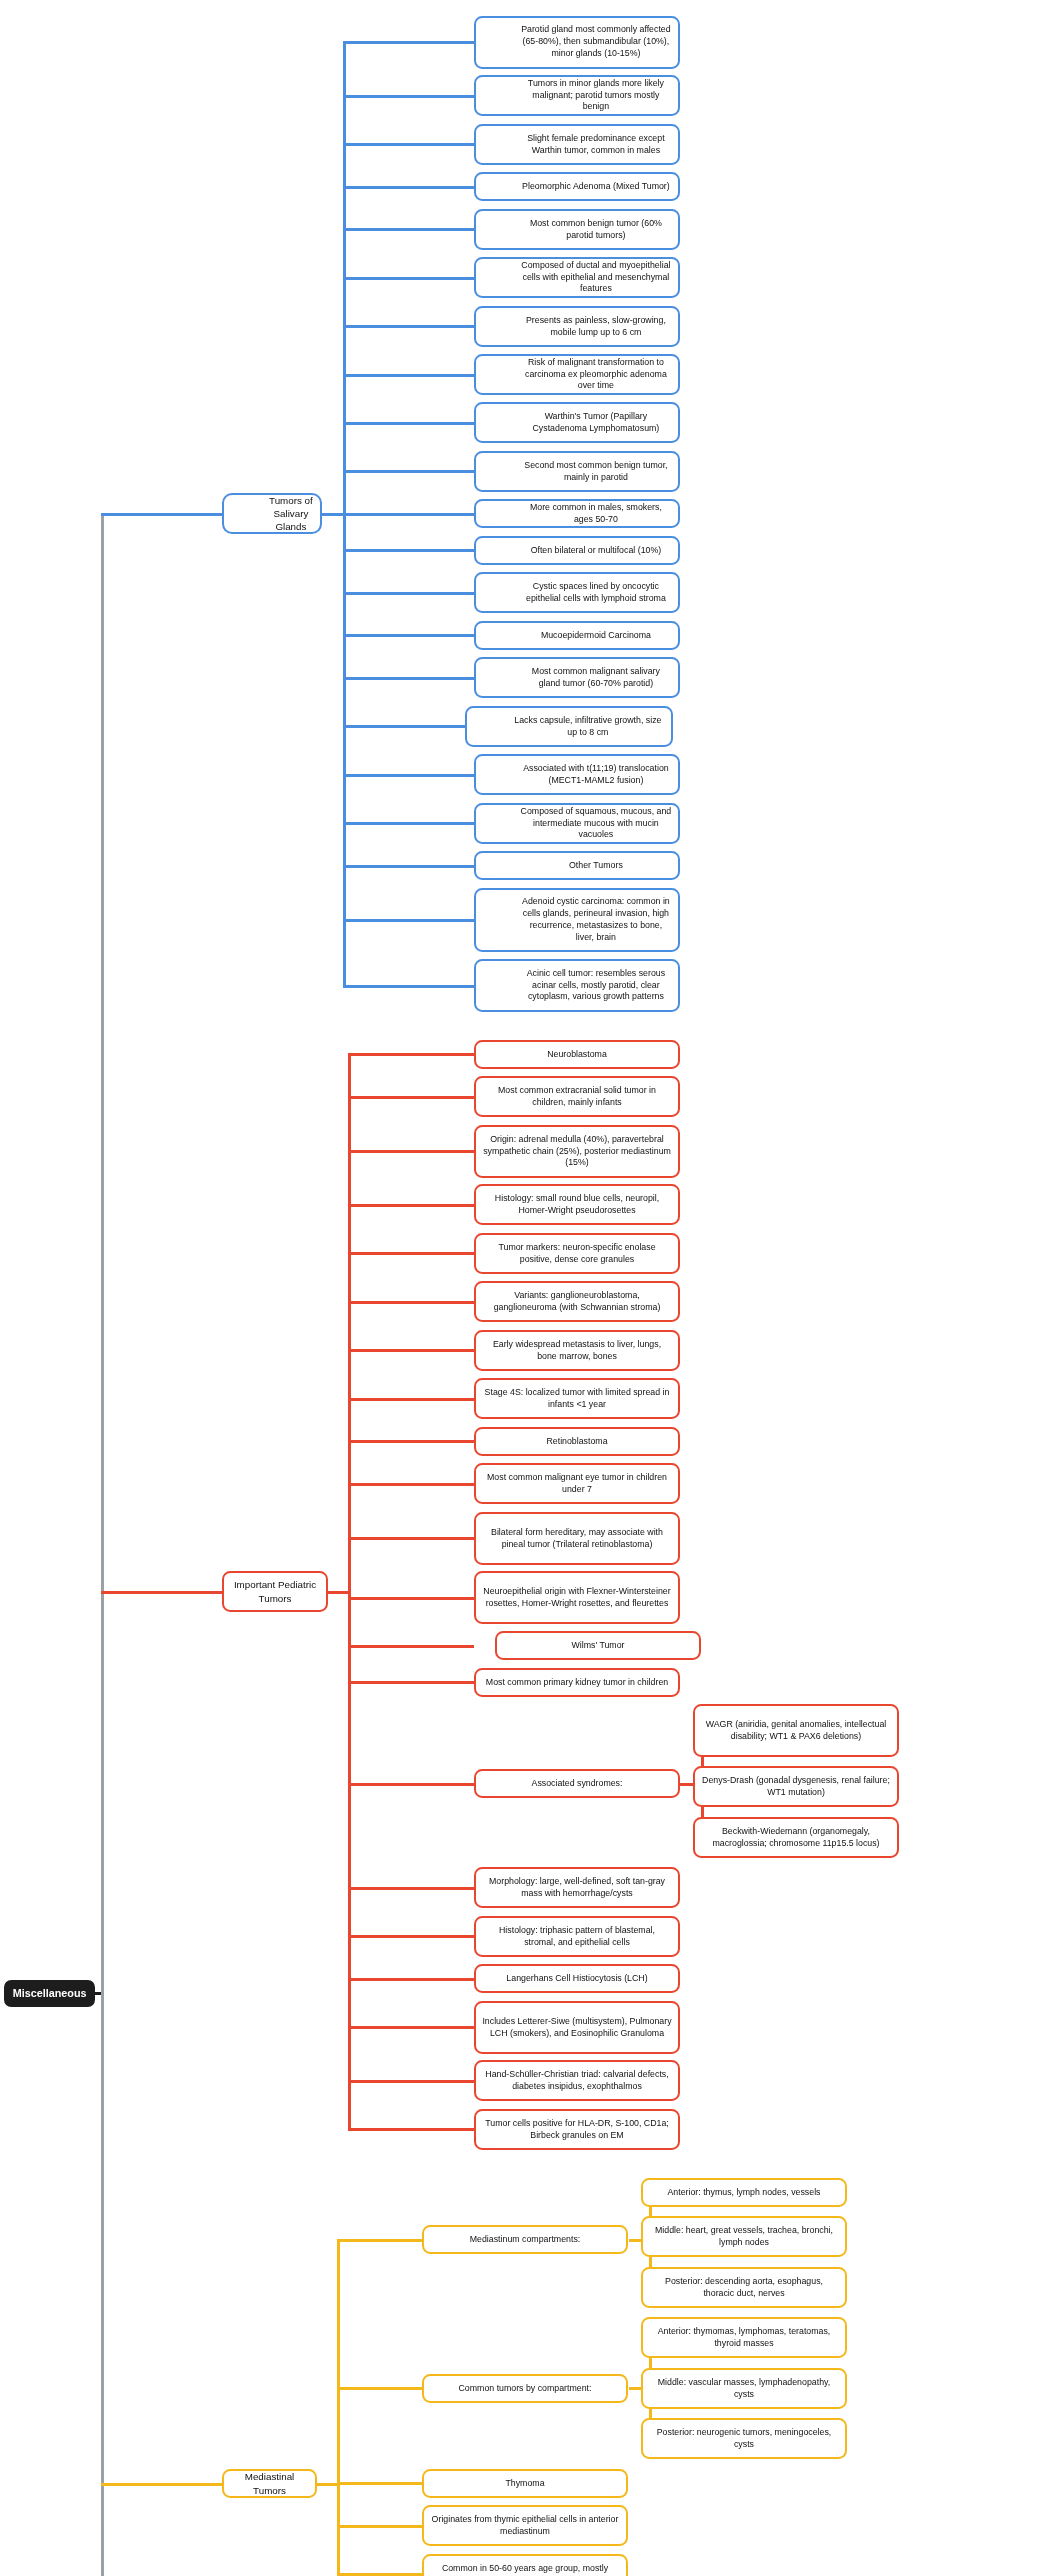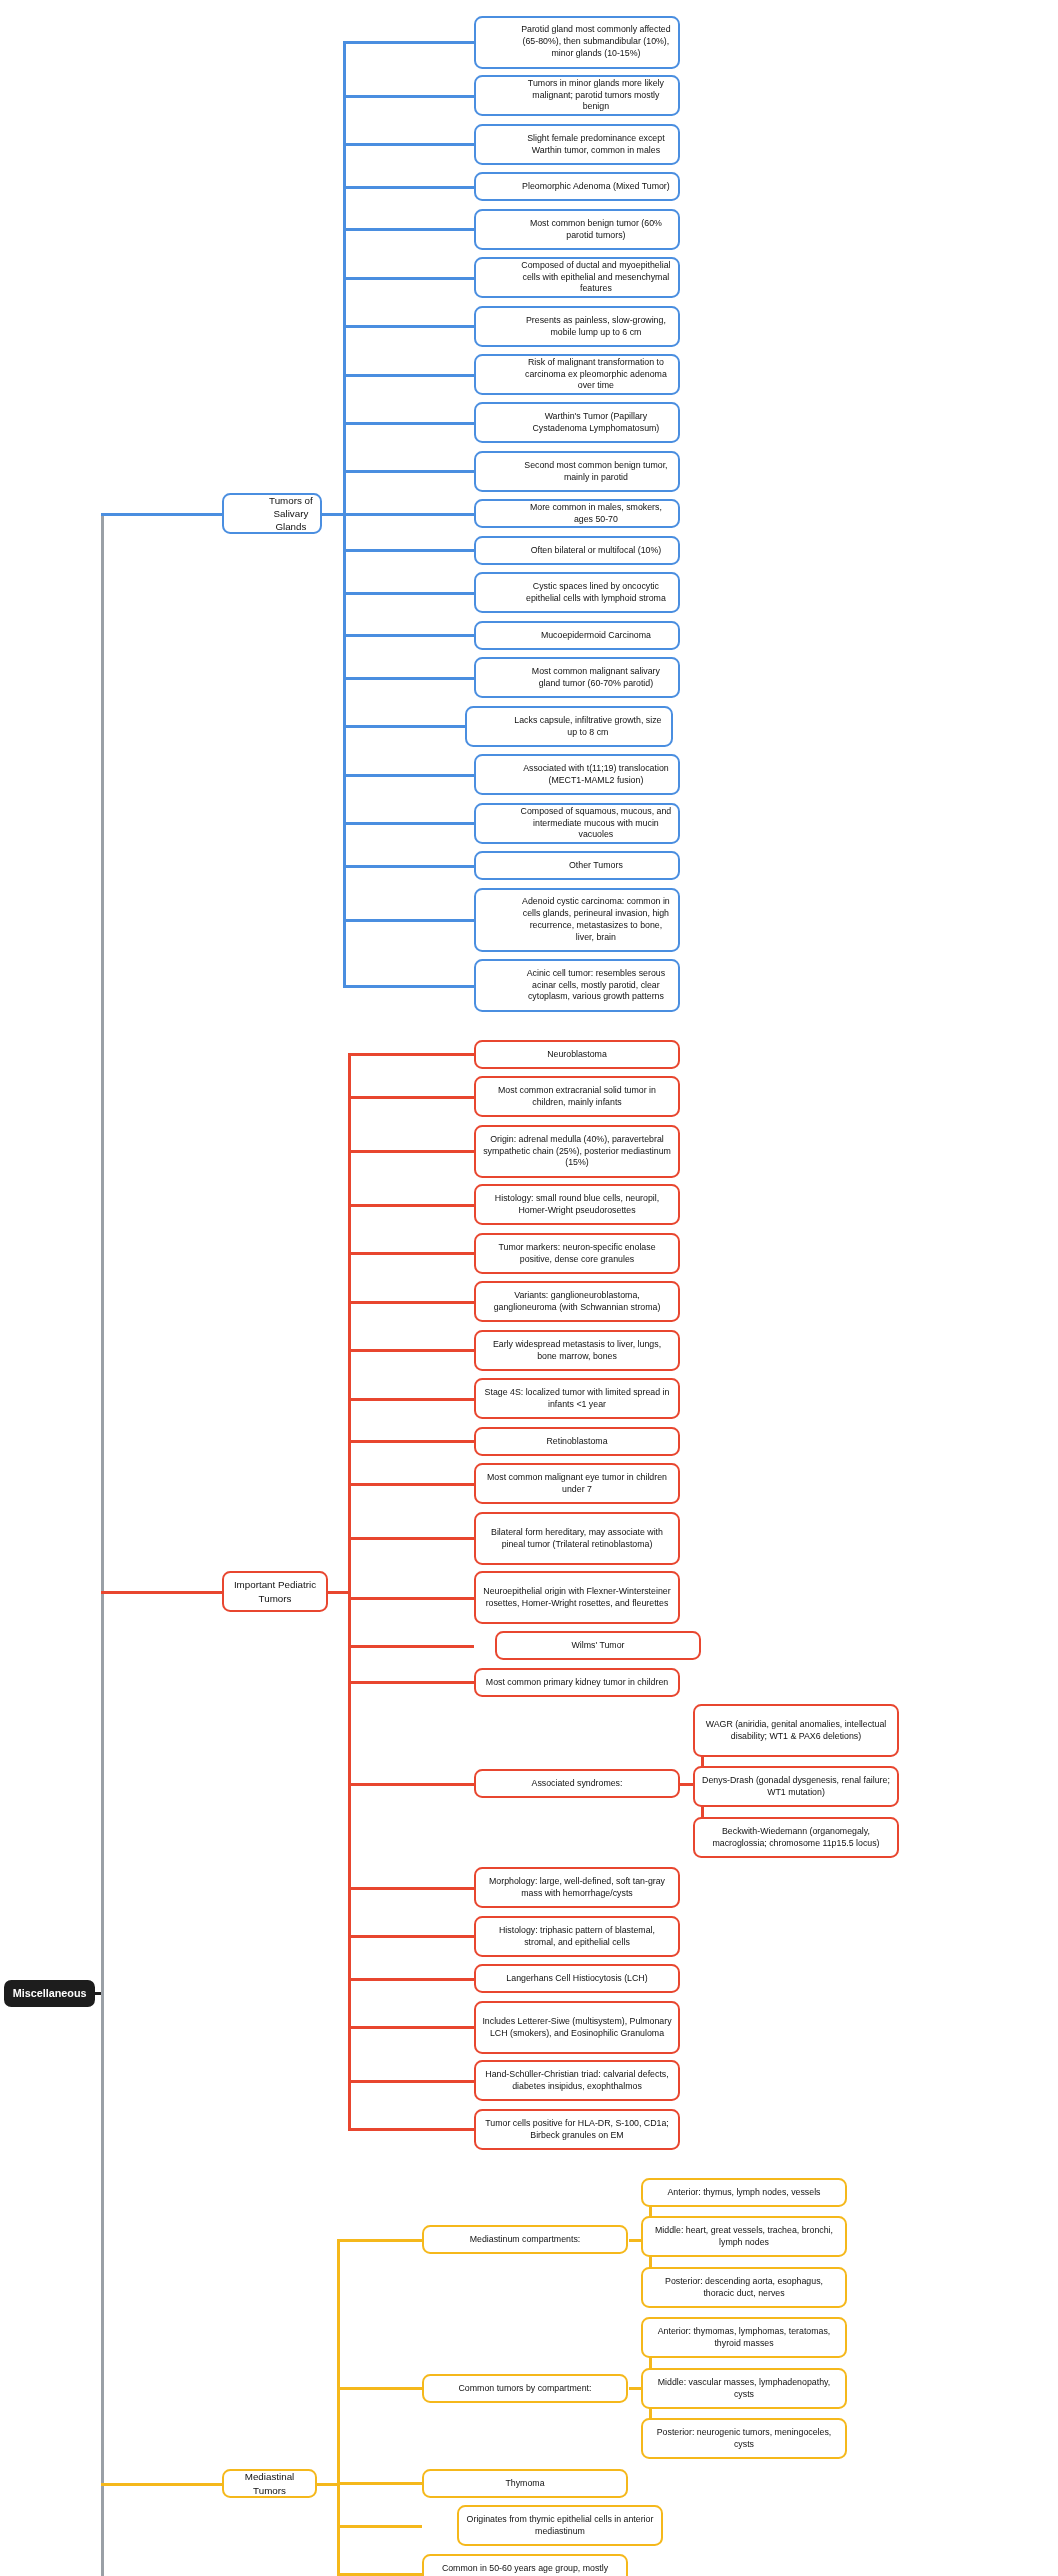--- a/index.html
+++ b/index.html
@@ -80,21 +80,21 @@
     <div class="node c-blue" style="left: 474px; top: 536px; width: 206px; height: 29px;">Often bilateral or multifocal (10%)</div>
     <div class="node c-blue" style="left: 474px; top: 572px; width: 206px; height: 41px;">Cystic spaces lined by oncocytic epithelial cells with lymphoid stroma</div>
     <div class="node c-blue" style="left: 474px; top: 621px; width: 206px; height: 29px;">Mucoepidermoid Carcinoma</div>
     <div class="node c-blue" style="left: 474px; top: 657px; width: 206px; height: 41px;">Most common malignant salivary gland tumor (60-70% parotid)</div>
     <div class="node c-blue" style="left: 465px; top: 706px; width: 208px; height: 41px;">Lacks capsule, infiltrative growth, size up to 8 cm</div>
     <div class="node c-blue" style="left: 474px; top: 754px; width: 206px; height: 41px;">Associated with t(11;19) translocation (MECT1-MAML2 fusion)</div>
     <div class="node c-blue" style="left: 474px; top: 803px; width: 206px; height: 41px;">Composed of squamous, mucous, and intermediate mucous with mucin vacuoles</div>
     <div class="node c-blue" style="left: 474px; top: 851px; width: 206px; height: 29px;">Other Tumors</div>
     <div class="node c-blue" style="left: 474px; top: 888px; width: 206px; height: 64px;">Adenoid cystic carcinoma: common in cells glands, perineural invasion, high recurrence, metastasizes to bone, liver, brain</div>
     <div class="node c-blue" style="left: 474px; top: 959px; width: 206px; height: 53px;">Acinic cell tumor: resembles serous acinar cells, mostly parotid, clear cytoplasm, various growth patterns</div>
-    <div class="node branch-head c-blue" style="left: 222px; top: 493px; width: 100px; height: 41px;">Tumors of Salivary Glands</div>
+    <div class="node branch-head c-blue" style="left: 222px; top: 493px; width: 100px; height: 41px; border-radius: 10px;">Tumors of Salivary Glands</div>
     <div class="ln h b-blue" style="left: 322px; top: 513px; width: 21.6px;"></div>
     <div class="ln v b-blue" style="left: 343px; top: 42px; height: 944px;"></div>
     <div class="ln h b-blue" style="left: 343px; top: 41px; width: 131px;"></div>
     <div class="ln h b-blue" style="left: 343px; top: 95px; width: 131px;"></div>
     <div class="ln h b-blue" style="left: 343px; top: 143px; width: 131px;"></div>
     <div class="ln h b-blue" style="left: 343px; top: 186px; width: 131px;"></div>
     <div class="ln h b-blue" style="left: 343px; top: 228px; width: 131px;"></div>
     <div class="ln h b-blue" style="left: 343px; top: 277px; width: 131px;"></div>
     <div class="ln h b-blue" style="left: 343px; top: 325px; width: 131px;"></div>
     <div class="ln h b-blue" style="left: 343px; top: 374px; width: 131px;"></div>
@@ -176,21 +176,21 @@
     <div class="node c-orange" style="left: 641px; top: 2317px; width: 206px; height: 41px;">Anterior: thymomas, lymphomas, teratomas, thyroid masses</div>
     <div class="node c-orange" style="left: 641px; top: 2368px; width: 206px; height: 41px;">Middle: vascular masses, lymphadenopathy, cysts</div>
     <div class="node c-orange" style="left: 641px; top: 2418px; width: 206px; height: 41px;">Posterior: neurogenic tumors, meningoceles, cysts</div>
     <div class="node c-orange" style="left: 422px; top: 2374px; width: 206px; height: 29px;">Common tumors by compartment:</div>
     <div class="ln h b-orange" style="left: 629px; top: 2387px; width: 21.6px;"></div>
     <div class="ln v b-orange" style="left: 649px; top: 2338px; height: 101px;"></div>
     <div class="ln h b-orange" style="left: 649px; top: 2337px;"></div>
     <div class="ln h b-orange" style="left: 649px; top: 2387px;"></div>
     <div class="ln h b-orange" style="left: 649px; top: 2438px;"></div>
     <div class="node c-orange" style="left: 422px; top: 2469px; width: 206px; height: 29px;">Thymoma</div>
-    <div class="node c-orange" style="left: 422px; top: 2505px; width: 206px; height: 41px; margin-left: 35px;">Originates from thymic epithelial cells in anterior mediastinum</div>
+    <div class="node c-orange" style="left: 422px; top: 2505px; width: 206px; height: 41px;">Originates from thymic epithelial cells in anterior mediastinum</div>
     <div class="node c-orange" style="left: 422px; top: 2554px; width: 206px; height: 41px;">Common in 50-60 years age group, mostly benign but can be malignant</div>
     <div class="ln v b-orange" style="left: 649px; top: 2629px; height: 0px;"></div>
     <div class="ln h b-orange" style="left: 649px; top: 2628px;"></div>
     <div class="node branch-head c-orange" style="left: 222px; top: 2469px; width: 95px; height: 29px;">Mediastinal Tumors</div>
     <div class="ln h b-orange" style="left: 317px; top: 2483px; width: 21.6px;"></div>
     <div class="ln v b-orange" style="left: 337px; top: 2240px; height: 487px;"></div>
     <div class="ln h b-orange" style="left: 337px; top: 2239px; width: 85px;"></div>
     <div class="ln h b-orange" style="left: 337px; top: 2387px; width: 85px;"></div>
     <div class="ln h b-orange" style="left: 337px; top: 2482px; width: 85px;"></div>
     <div class="ln h b-orange" style="left: 337px; top: 2525px; width: 85px;"></div>

